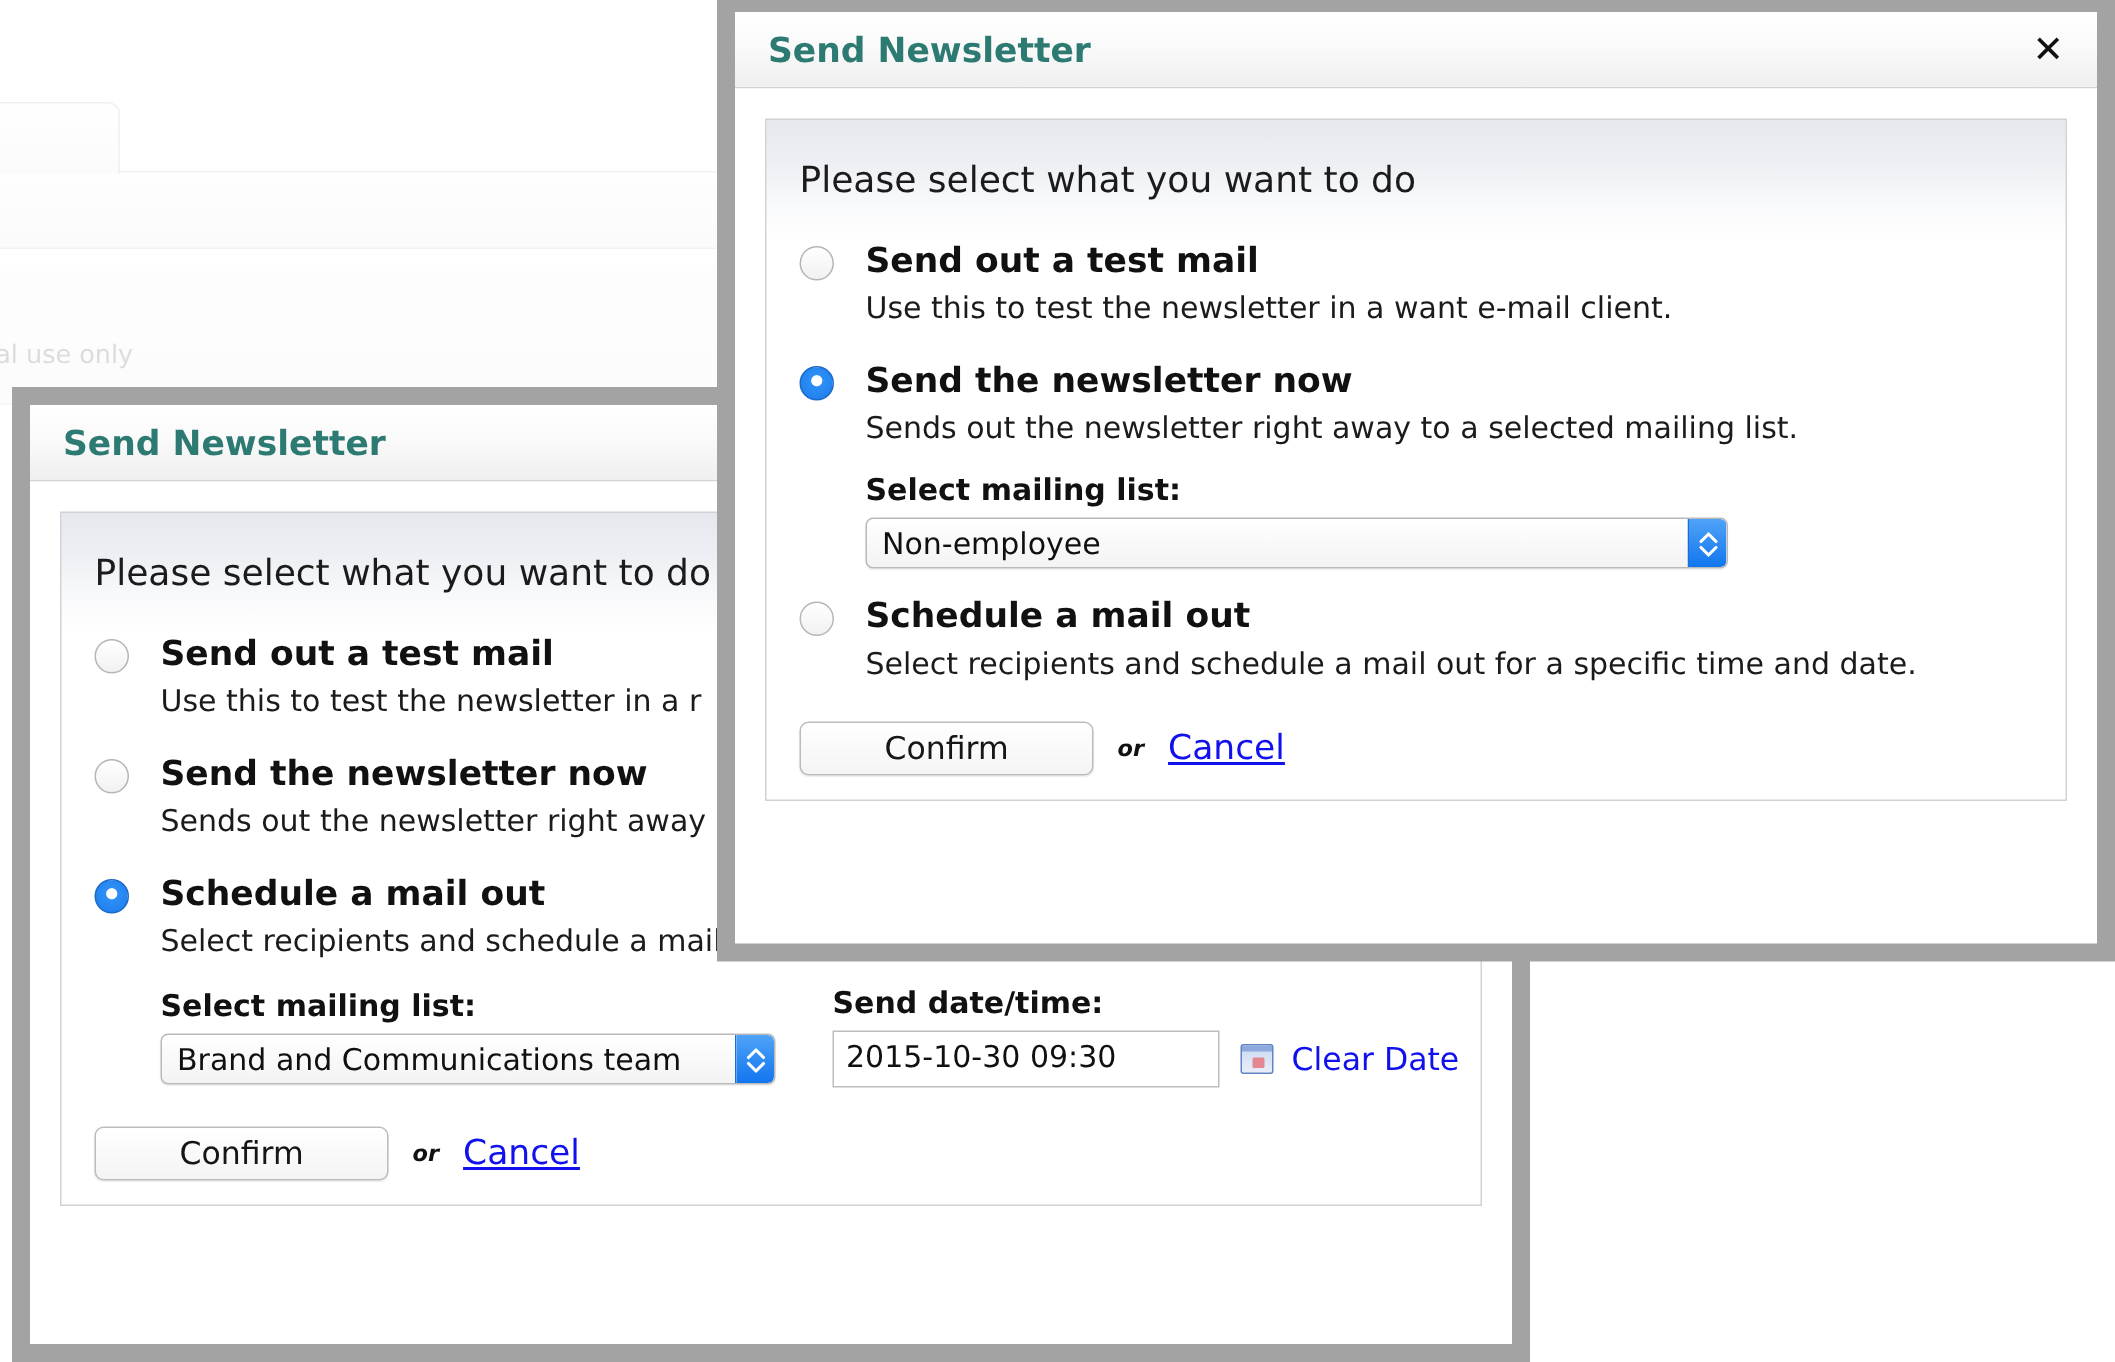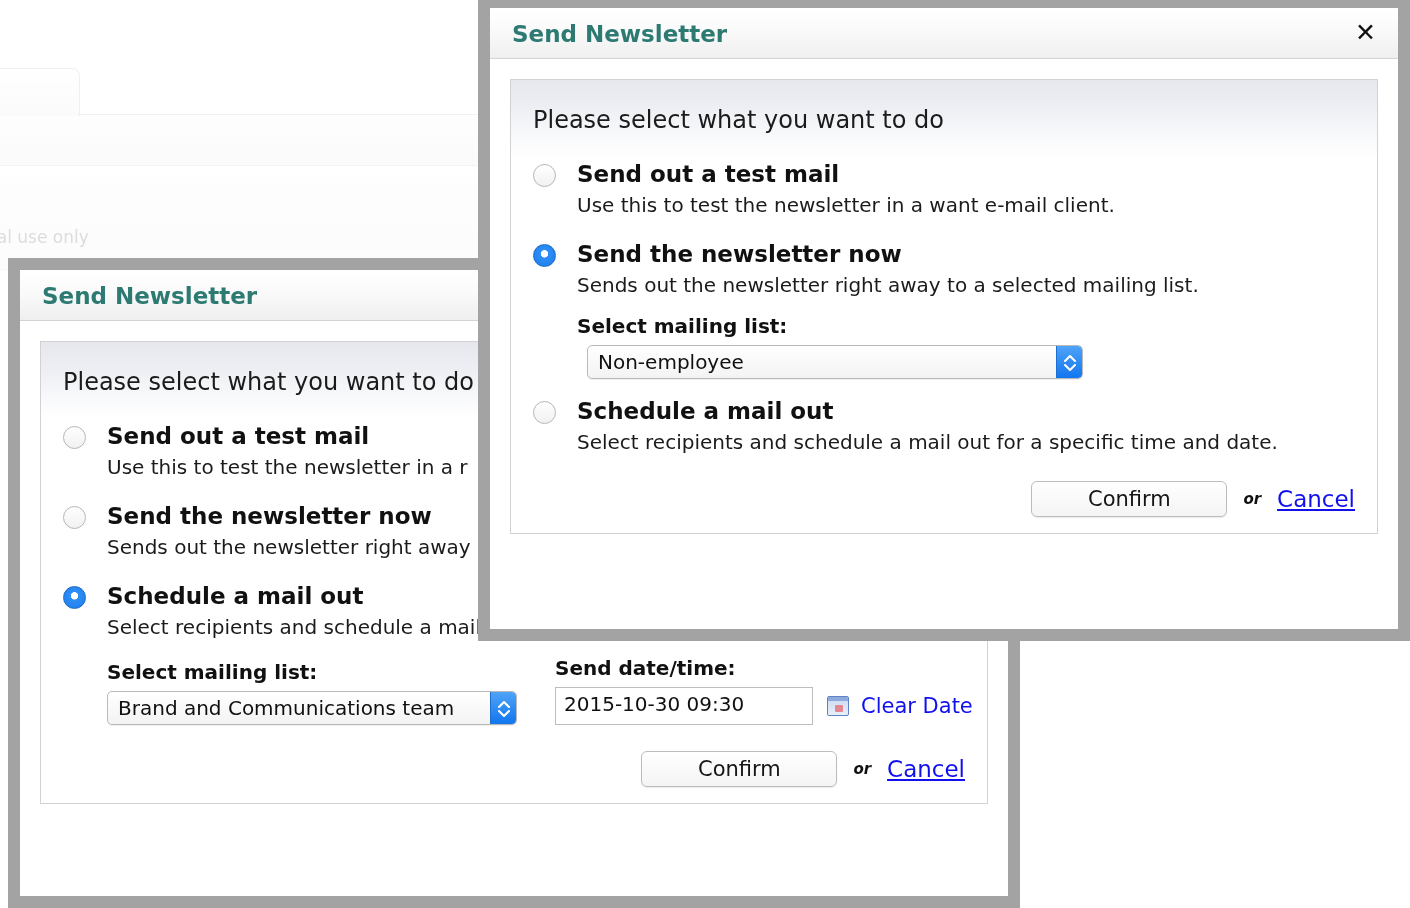--- a/index.html
+++ b/index.html
@@ -165,21 +165,21 @@
     margin-top: 4px;
     font-size: 20px;
     color: #1b1b1b;
     line-height: 26px;
     white-space: nowrap;
   }
   .opt-fields {
     margin-left: 44px;
     margin-top: 16px;
     display: flex;
-    align-items: flex-end;
+    align-items: center;
   }
   .field-group { margin-right: 38px; }
   .field-label {
     font-size: 20px;
     font-weight: bold;
     color: #111111;
     margin-bottom: 7px;
     white-space: nowrap;
   }
 
@@ -252,21 +252,20 @@
     font-size: 21px;
     color: #1111ee;
     cursor: pointer;
     white-space: nowrap;
   }
 
   
   .actions {
     display: flex;
     align-items: center;
-    justify-content: flex-end;
     margin-top: 26px;
   }
   .btn-confirm {
     min-width: 196px;
     height: 36px;
     border: 1px solid #bcbcbc;
     border-radius: 6px;
     background: linear-gradient(#ffffff, #f4f4f4);
     box-shadow: 0 1px 1px rgba(0,0,0,0.08);
     font-size: 21px;
@@ -435,21 +434,21 @@
         </div>
 
         <div class="opt" style="margin-bottom:18px;">
           <div class="radio checked"></div>
           <div class="opt-title">Send the newsletter now</div>
           <div class="opt-desc">Sends out the newsletter right away to a selected mailing list.</div>
 
           <div class="opt-fields">
             <div class="field-group" style="margin-right:0;">
               <div class="field-label">Select mailing list:</div>
-              <div class="sel" style="width:496px;margin-left:10px;">
+              <div class="sel" style="width:575px;">
                 <span class="sel-text">Non-employee</span>
                 <span class="sel-arrows">
                   <svg width="14" height="20" viewBox="0 0 14 20">
                     <polyline points="2,8 7,3 12,8" fill="none" stroke="#ffffff" stroke-width="2.1" stroke-linecap="round" stroke-linejoin="round"></polyline>
                     <polyline points="2,12 7,17 12,12" fill="none" stroke="#ffffff" stroke-width="2.1" stroke-linecap="round" stroke-linejoin="round"></polyline>
                   </svg>
                 </span>
               </div>
             </div>
           </div>

